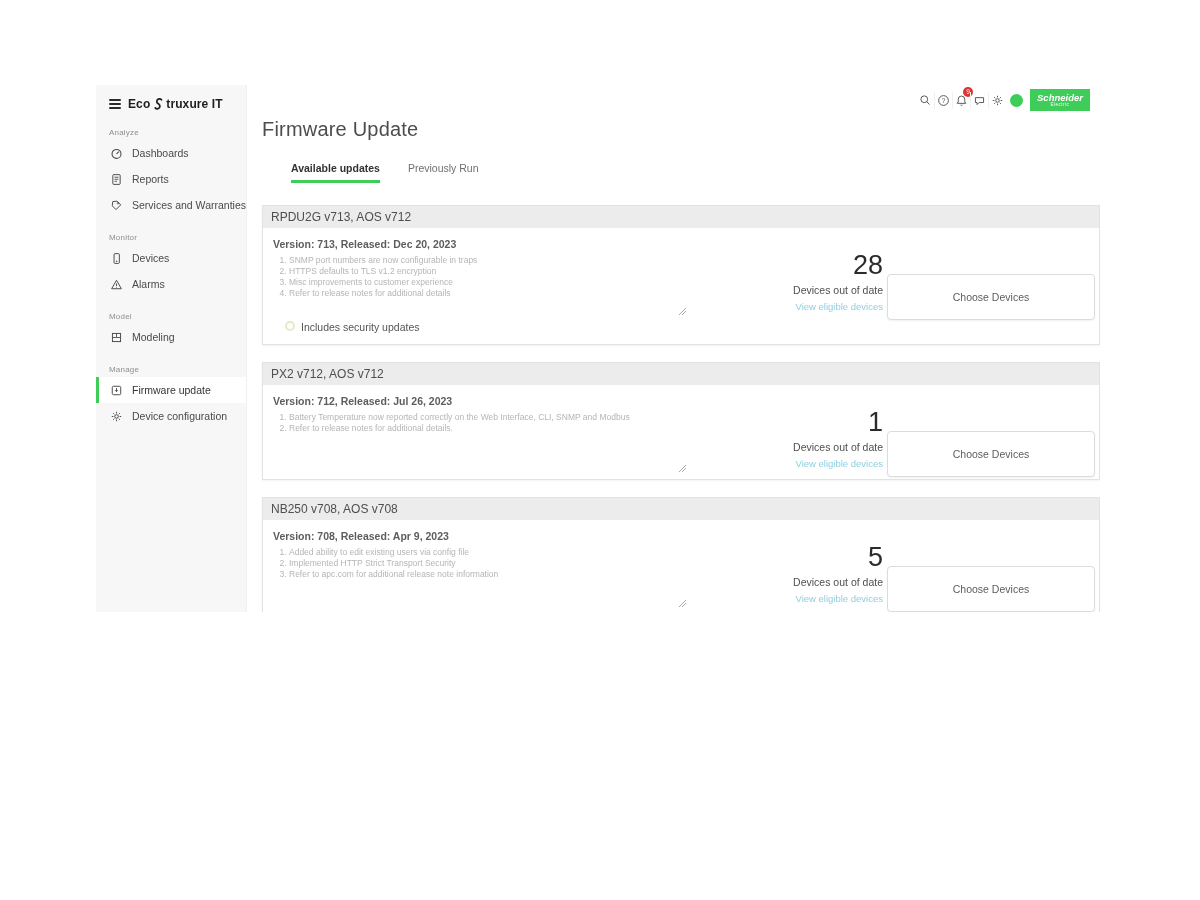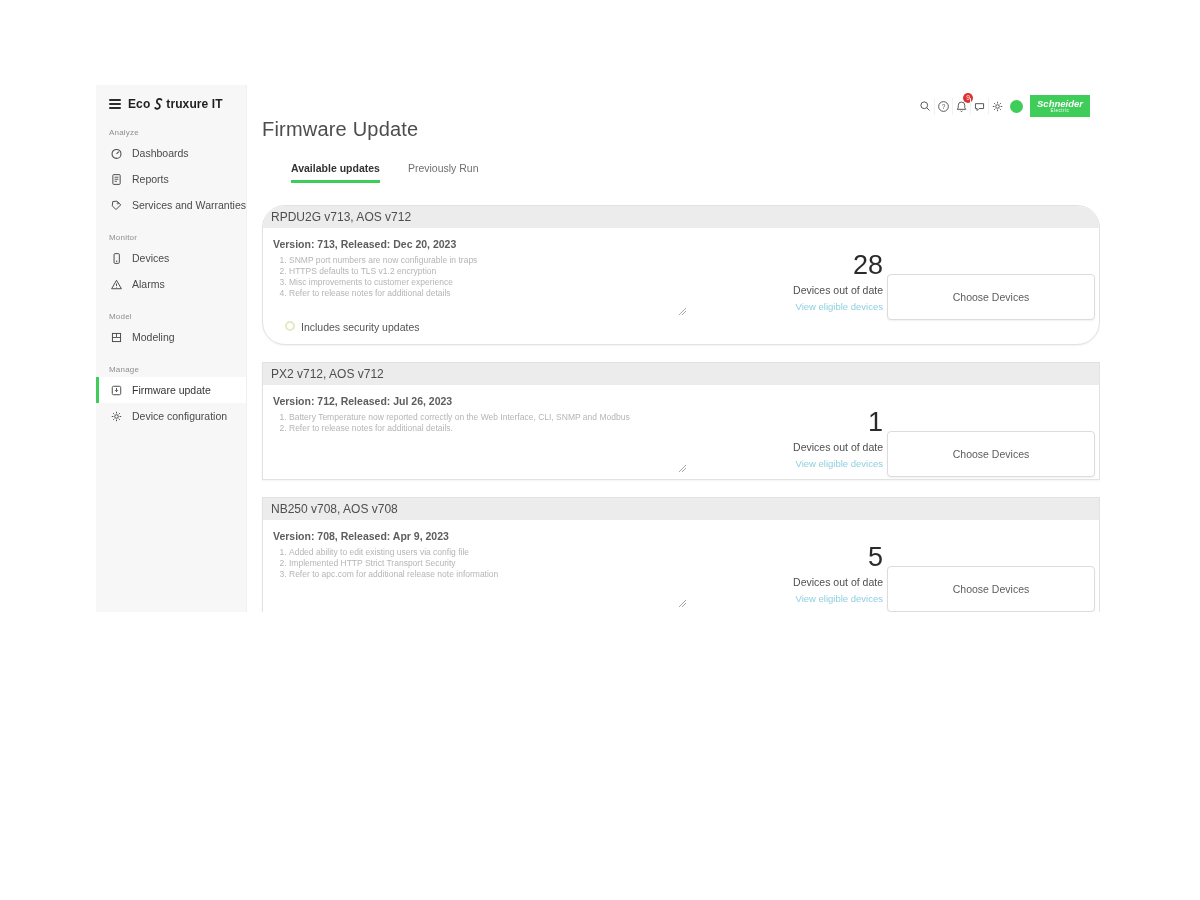--- a/index.html
+++ b/index.html
@@ -12,38 +12,38 @@
   .hamburger { display:inline-flex; flex-direction:column; gap:2.5px; cursor:pointer; }
   .hamburger span { display:block; width:12px; height:1.6px; background:#2b2b2b; border-radius:1px; }
   .logo-text { display:flex; align-items:center; font-size:12px; font-weight:bold; color:#1f1f1f; letter-spacing:.1px; }
   .logo-sym { margin:0 1px; display:inline-flex; }
   .section-label { font-size:8px; color:#8f8f8f; margin:15px 0 3px 13px; letter-spacing:.2px; }
   .side-item { display:flex; align-items:center; gap:9px; height:26px; padding-left:13px; font-size:10.5px; color:#4a4a4a; cursor:pointer; }
   .side-item .sicon { display:inline-flex; width:14px; justify-content:center; color:#4a4a4a; }
   .side-item.selected { background:#ffffff; border-left:3px solid #3dcd58; padding-left:10px; color:#333; }
 
   
-  .topbar { position:absolute; right:10px; top:3px; display:flex; align-items:center; height:24px;margin-top:6px; }
+  .topbar { position:absolute; right:10px; top:3px; display:flex; align-items:center; height:24px; }
   .tb-cell { display:flex; align-items:center; justify-content:center; width:18px; height:17px; border-left:1px solid #f1f1f1; color:#555; cursor:pointer; position:relative; }
   .tb-cell:first-child { border-left:none; }
   .badge { position:absolute; top:-5px; right:-3px; min-width:10px; height:10px; border-radius:5px; background:#e03131; color:#fff; font-size:6.5px; line-height:10px; text-align:center; padding:0 1px; }
   .avatar { width:13px; height:13px; border-radius:50%; background:#3dcd58; margin-left:4px; cursor:pointer; }
   .brand { width:60px; height:22px; background:#3dcd58; color:#fff; margin-left:7px; display:flex; flex-direction:column; align-items:center; justify-content:center; line-height:1; cursor:pointer; }
   .brand .b1 { font-size:9.5px; font-weight:bold; font-style:italic; }
   .brand .b2 { font-size:4.5px; letter-spacing:.5px; margin-top:1px; }
 
   
   .main { position:absolute; left:151px; top:0; width:853px; height:527px; padding:33px 0 0 15px; }
   .page-title { font-size:20px; color:#4d4d4d; font-weight:400; letter-spacing:.2px; }
   .tabs { display:flex; gap:28px; margin-top:21px; margin-left:29px; }
   .tab { font-size:10.5px; padding-bottom:6px; cursor:pointer; color:#6f6f6f; }
   .tab.active { color:#333; font-weight:bold; border-bottom:3px solid #3dcd58; }
   .cards { margin-top:22px; display:flex; flex-direction:column; gap:17px; width:838px; }
   .card { border:1px solid #e2e2e2; background:#fff; box-shadow:0 1px 2px rgba(0,0,0,.05); overflow:hidden; }
-  .card-1 { height:140px;border-radius:23px; } .card-2 { height:118px; } .card-3 { height:140px; }
+  .card-1 { height:140px; } .card-2 { height:118px; } .card-3 { height:140px; }
   .card-header { background:#ececec; padding:4px 8px; font-size:12px; color:#4e4e4e; }
   .card-body { display:flex; padding:8px 0 0 10px; }
   .card-left { width:425px; }
   .version-line { font-size:10.5px; color:#5d5d5d; font-weight:bold; margin:2px 0 5px 0; }
   .notes-wrap { position:relative; width:415px; height:62px; }
   .notes { list-style:decimal; padding-left:16px; font-size:8.5px; line-height:11px; color:#b5b5b5; }
   .grip { position:absolute; right:2px; bottom:2px; width:7px; height:7px; cursor:nwse-resize;
           background:linear-gradient(135deg, transparent 0 46%, #a8a8a8 46% 54%, transparent 54% 68%, #a8a8a8 68% 76%, transparent 76%); }
   .security-row { display:flex; align-items:flex-start; gap:6px; margin-top:4px; font-size:10.5px; color:#555;padding-left:12px; }
   .security-icon { width:10px; height:10px; border-radius:50%; border:2px solid #e6e9c3; }

